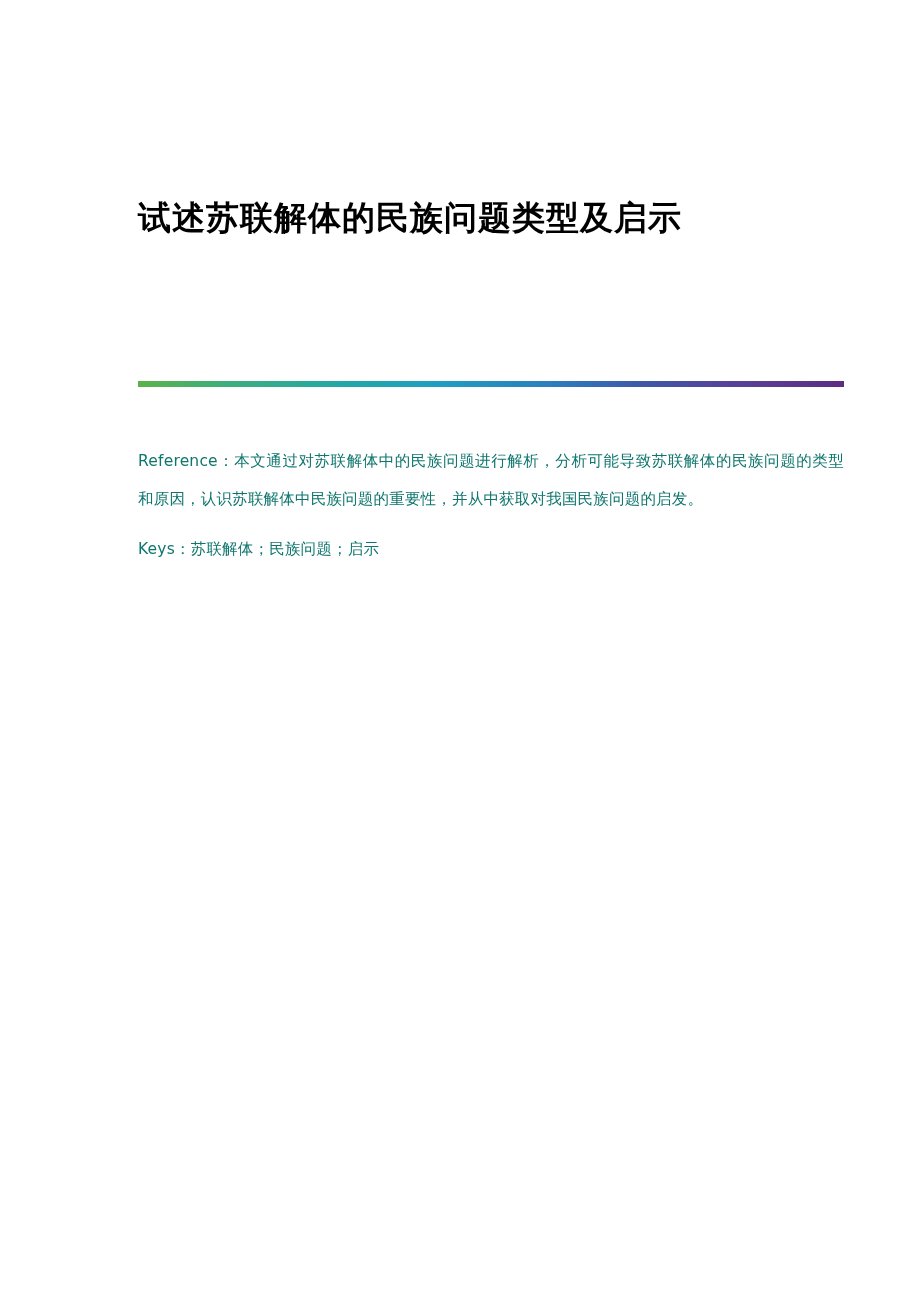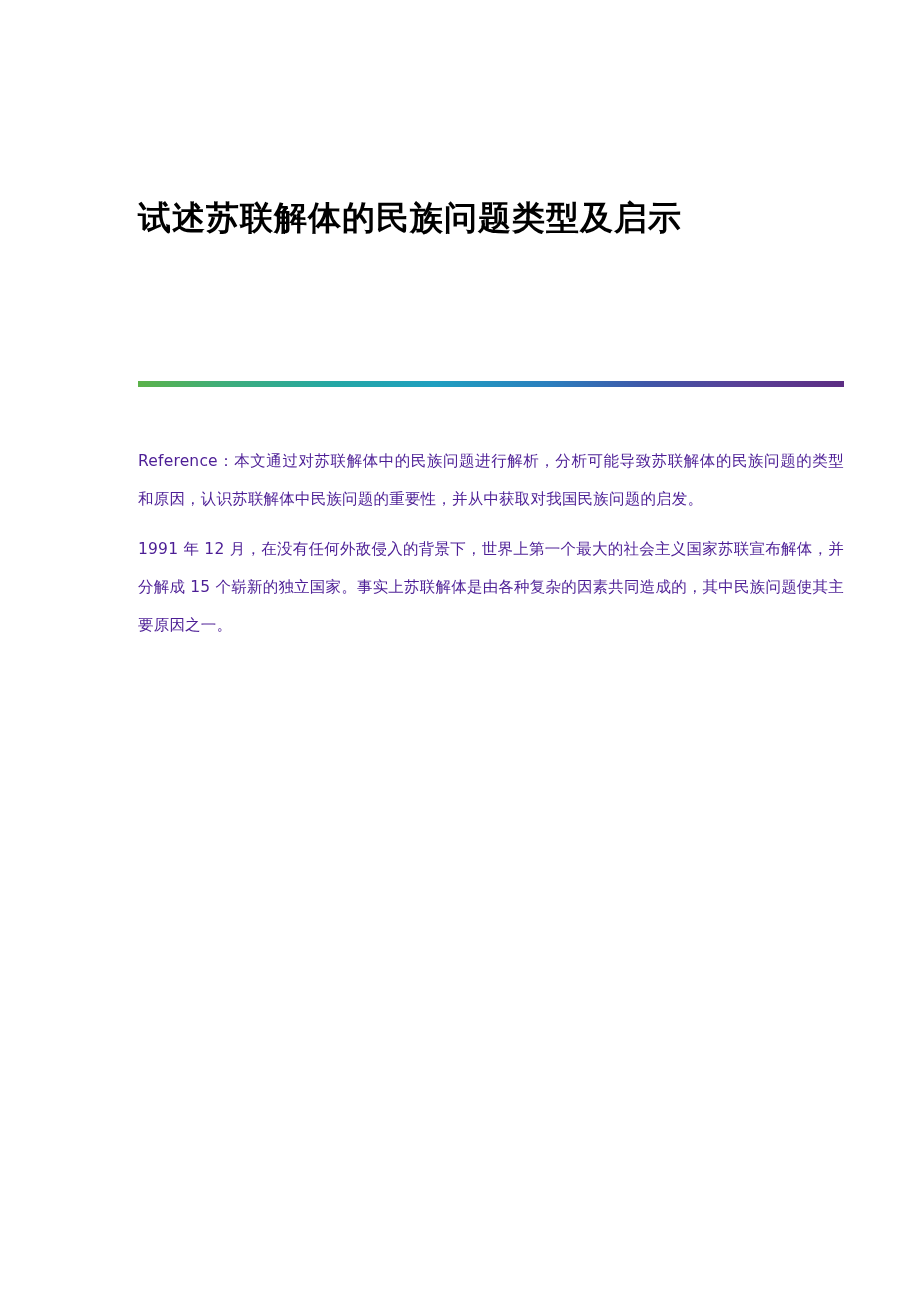--- a/index.html
+++ b/index.html
@@ -53,21 +53,21 @@
       #5c2d83 100%);
   }
   .body-block {
     margin-top: 56px;
   }
   p.para {
     margin: 0 0 13px 0;
     font-family: "DejaVu Sans", sans-serif;
     font-size: 15.5px;
     line-height: 2.45;
-    color: #4c1d95;
+    color: #0f766e;
     text-align: justify;
     letter-spacing: 0.2px;
   }
   p.para.indent {
     text-indent: 0;
   }
   p.tight {
     margin-bottom: 6px;
   }
 </style>
@@ -77,20 +77,20 @@
 <div class="page">
   <div class="content">
 
     <h1 class="doc-title">试述苏联解体的民族问题类型及启示</h1>
 
     <div class="rule"></div>
 
     <div class="body-block">
       <p class="para">Reference：本文通过对苏联解体中的民族问题进行解析，分析可能导致苏联解体的民族问题的类型和原因，认识苏联解体中民族问题的重要性，并从中获取对我国民族问题的启发。</p>
 
+      <p class="para">Keys：苏联解体；民族问题；启示</p>
 
-      <p class="para">1991 年 12 月，在没有任何外敌侵入的背景下，世界上第一个最大的社会主义国家苏联宣布解体，并分解成 15 个崭新的独立国家。事实上苏联解体是由各种复杂的因素共同造成的，其中民族问题使其主要原因之一。</p>
 
 
     </div>
 
   </div>
 </div>
 
 </body></html>

